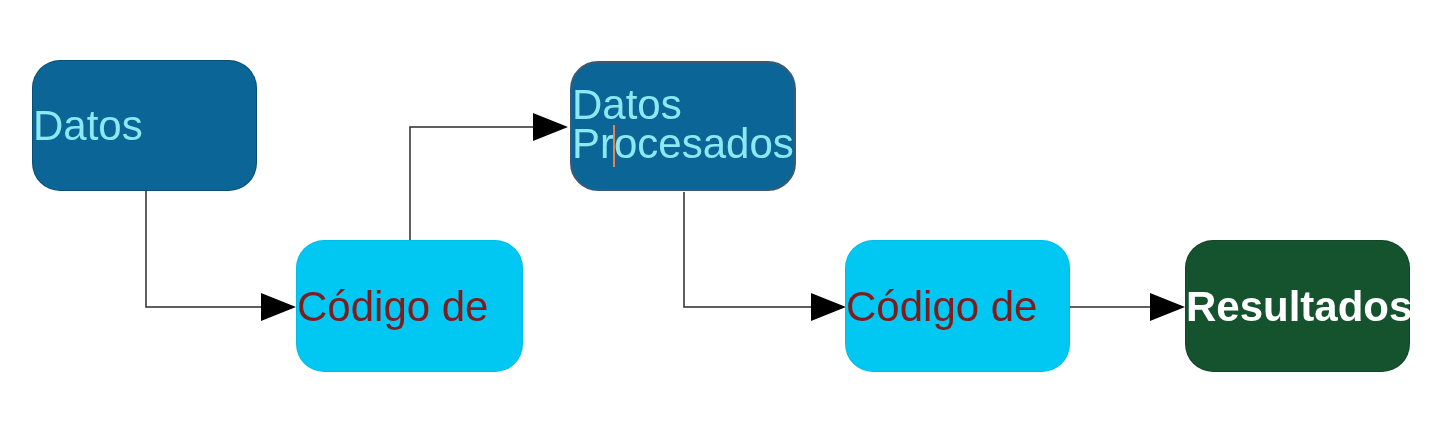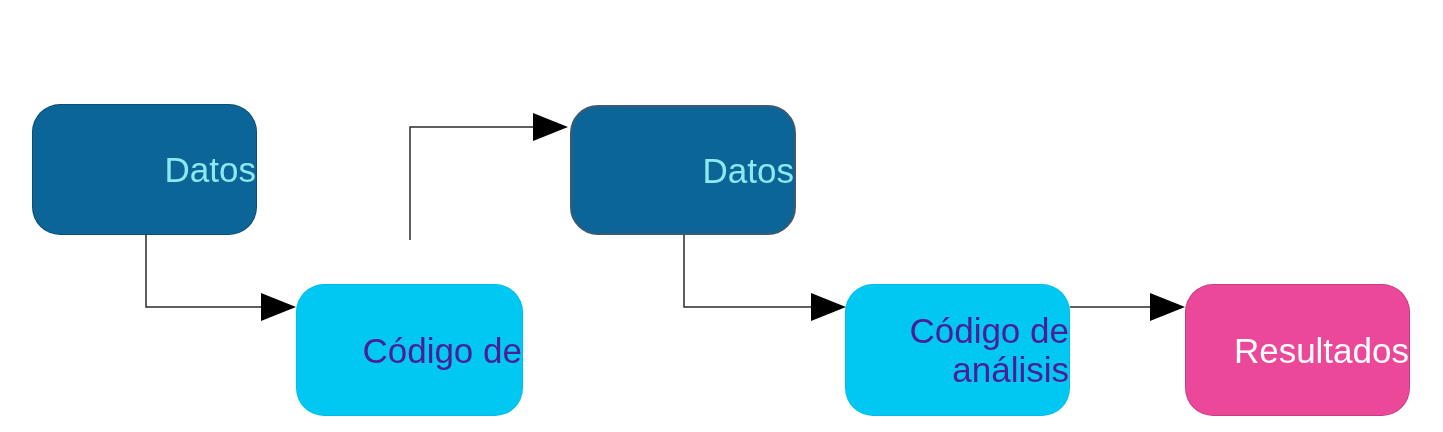--- a/index.html
+++ b/index.html
@@ -28,43 +28,43 @@
   }
   .connector-layer polygon {
     fill: #000000;
     stroke: none;
   }
   .node {
     position: absolute;
     border-radius: 28px;
     display: flex;
     flex-direction: column;
-    align-items: flex-end;
+    align-items: flex-start;
     justify-content: center;
     text-align: center;
-    font-size: 35px;
+    font-size: 42px;
     line-height: 39px;
     box-sizing: border-box;
     cursor: default;
-    margin-top: 44px;
   }
   .node-blue {
     background: #0b6597;
     color: #8ce9f2;
     border: 1px solid rgba(0,0,0,0.22);
   }
   .node-cyan {
     background: #00c8f2;
-    color: #4c1d95;
+    color: #7f1d1d;
     border: 1px solid rgba(0,0,0,0.05);
   }
   .node-red {
-    background: #ec4899;
+    background: #14532d;
     color: #ffffff;
     border: 1px solid rgba(0,0,0,0.15);
+    font-weight: bold;
   }
   .node-editing {
     border: 2px solid #3c5a74;
   }
   #node-datos-originales   { left: 32px;   top: 60px;  width: 225px; height: 131px; }
   #node-datos-procesados   { left: 570px;  top: 61px;  width: 226px; height: 130px; }
   #node-codigo-preparacion { left: 296px;  top: 240px; width: 227px; height: 132px; }
   #node-codigo-analisis    { left: 845px;  top: 240px; width: 225px; height: 132px; }
   #node-resultados         { left: 1185px; top: 240px; width: 225px; height: 132px; }
   .caret {
@@ -99,28 +99,28 @@
       <polygon points="1185,307 1150,293 1150,321"></polygon>
     </g>
   </svg>
 
   <div class="node node-blue" id="node-datos-originales">
     <span>Datos</span>
   </div>
 
   <div class="node node-blue node-editing" id="node-datos-procesados">
     <span>Datos</span>
+    <span><span>Pr</span><span class="caret"></span><span>ocesados</span></span>
   </div>
 
   <div class="node node-cyan" id="node-codigo-preparacion">
     <span>Código de</span>
   </div>
 
   <div class="node node-cyan" id="node-codigo-analisis">
     <span>Código de</span>
-    <span>análisis</span>
   </div>
 
   <div class="node node-red" id="node-resultados">
     <span>Resultados</span>
   </div>
 
 </div>
 
 </body></html>

